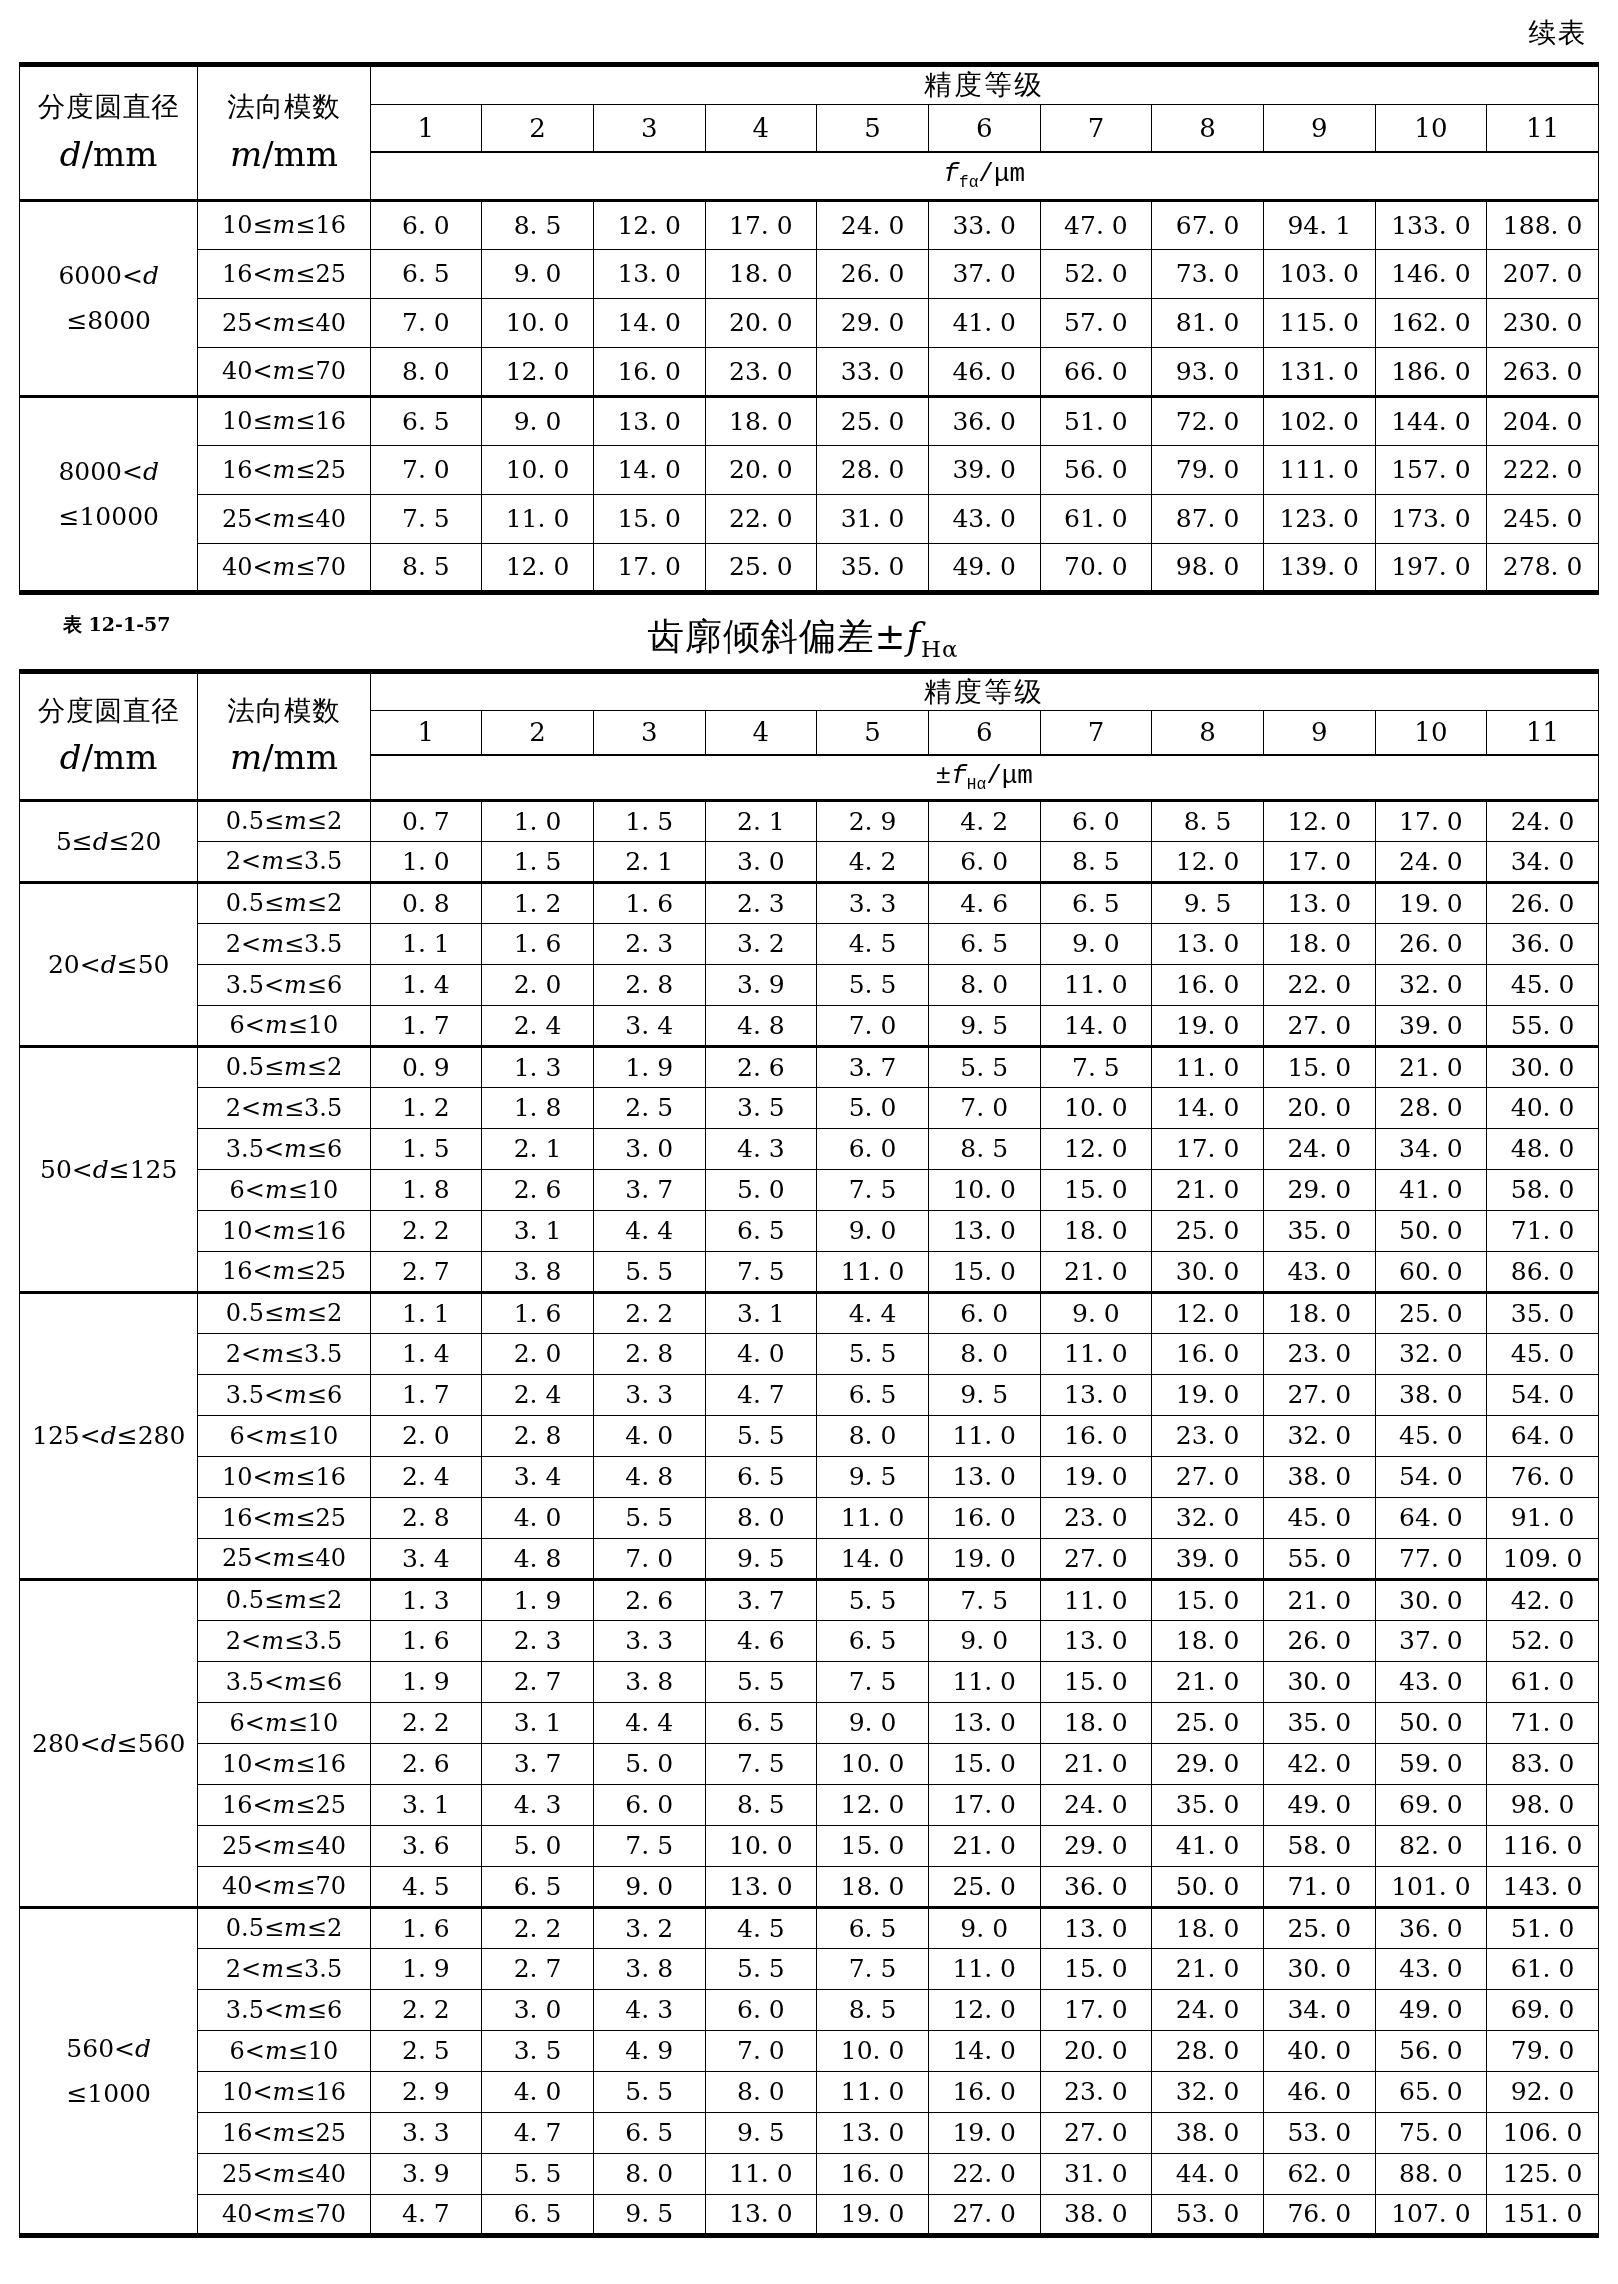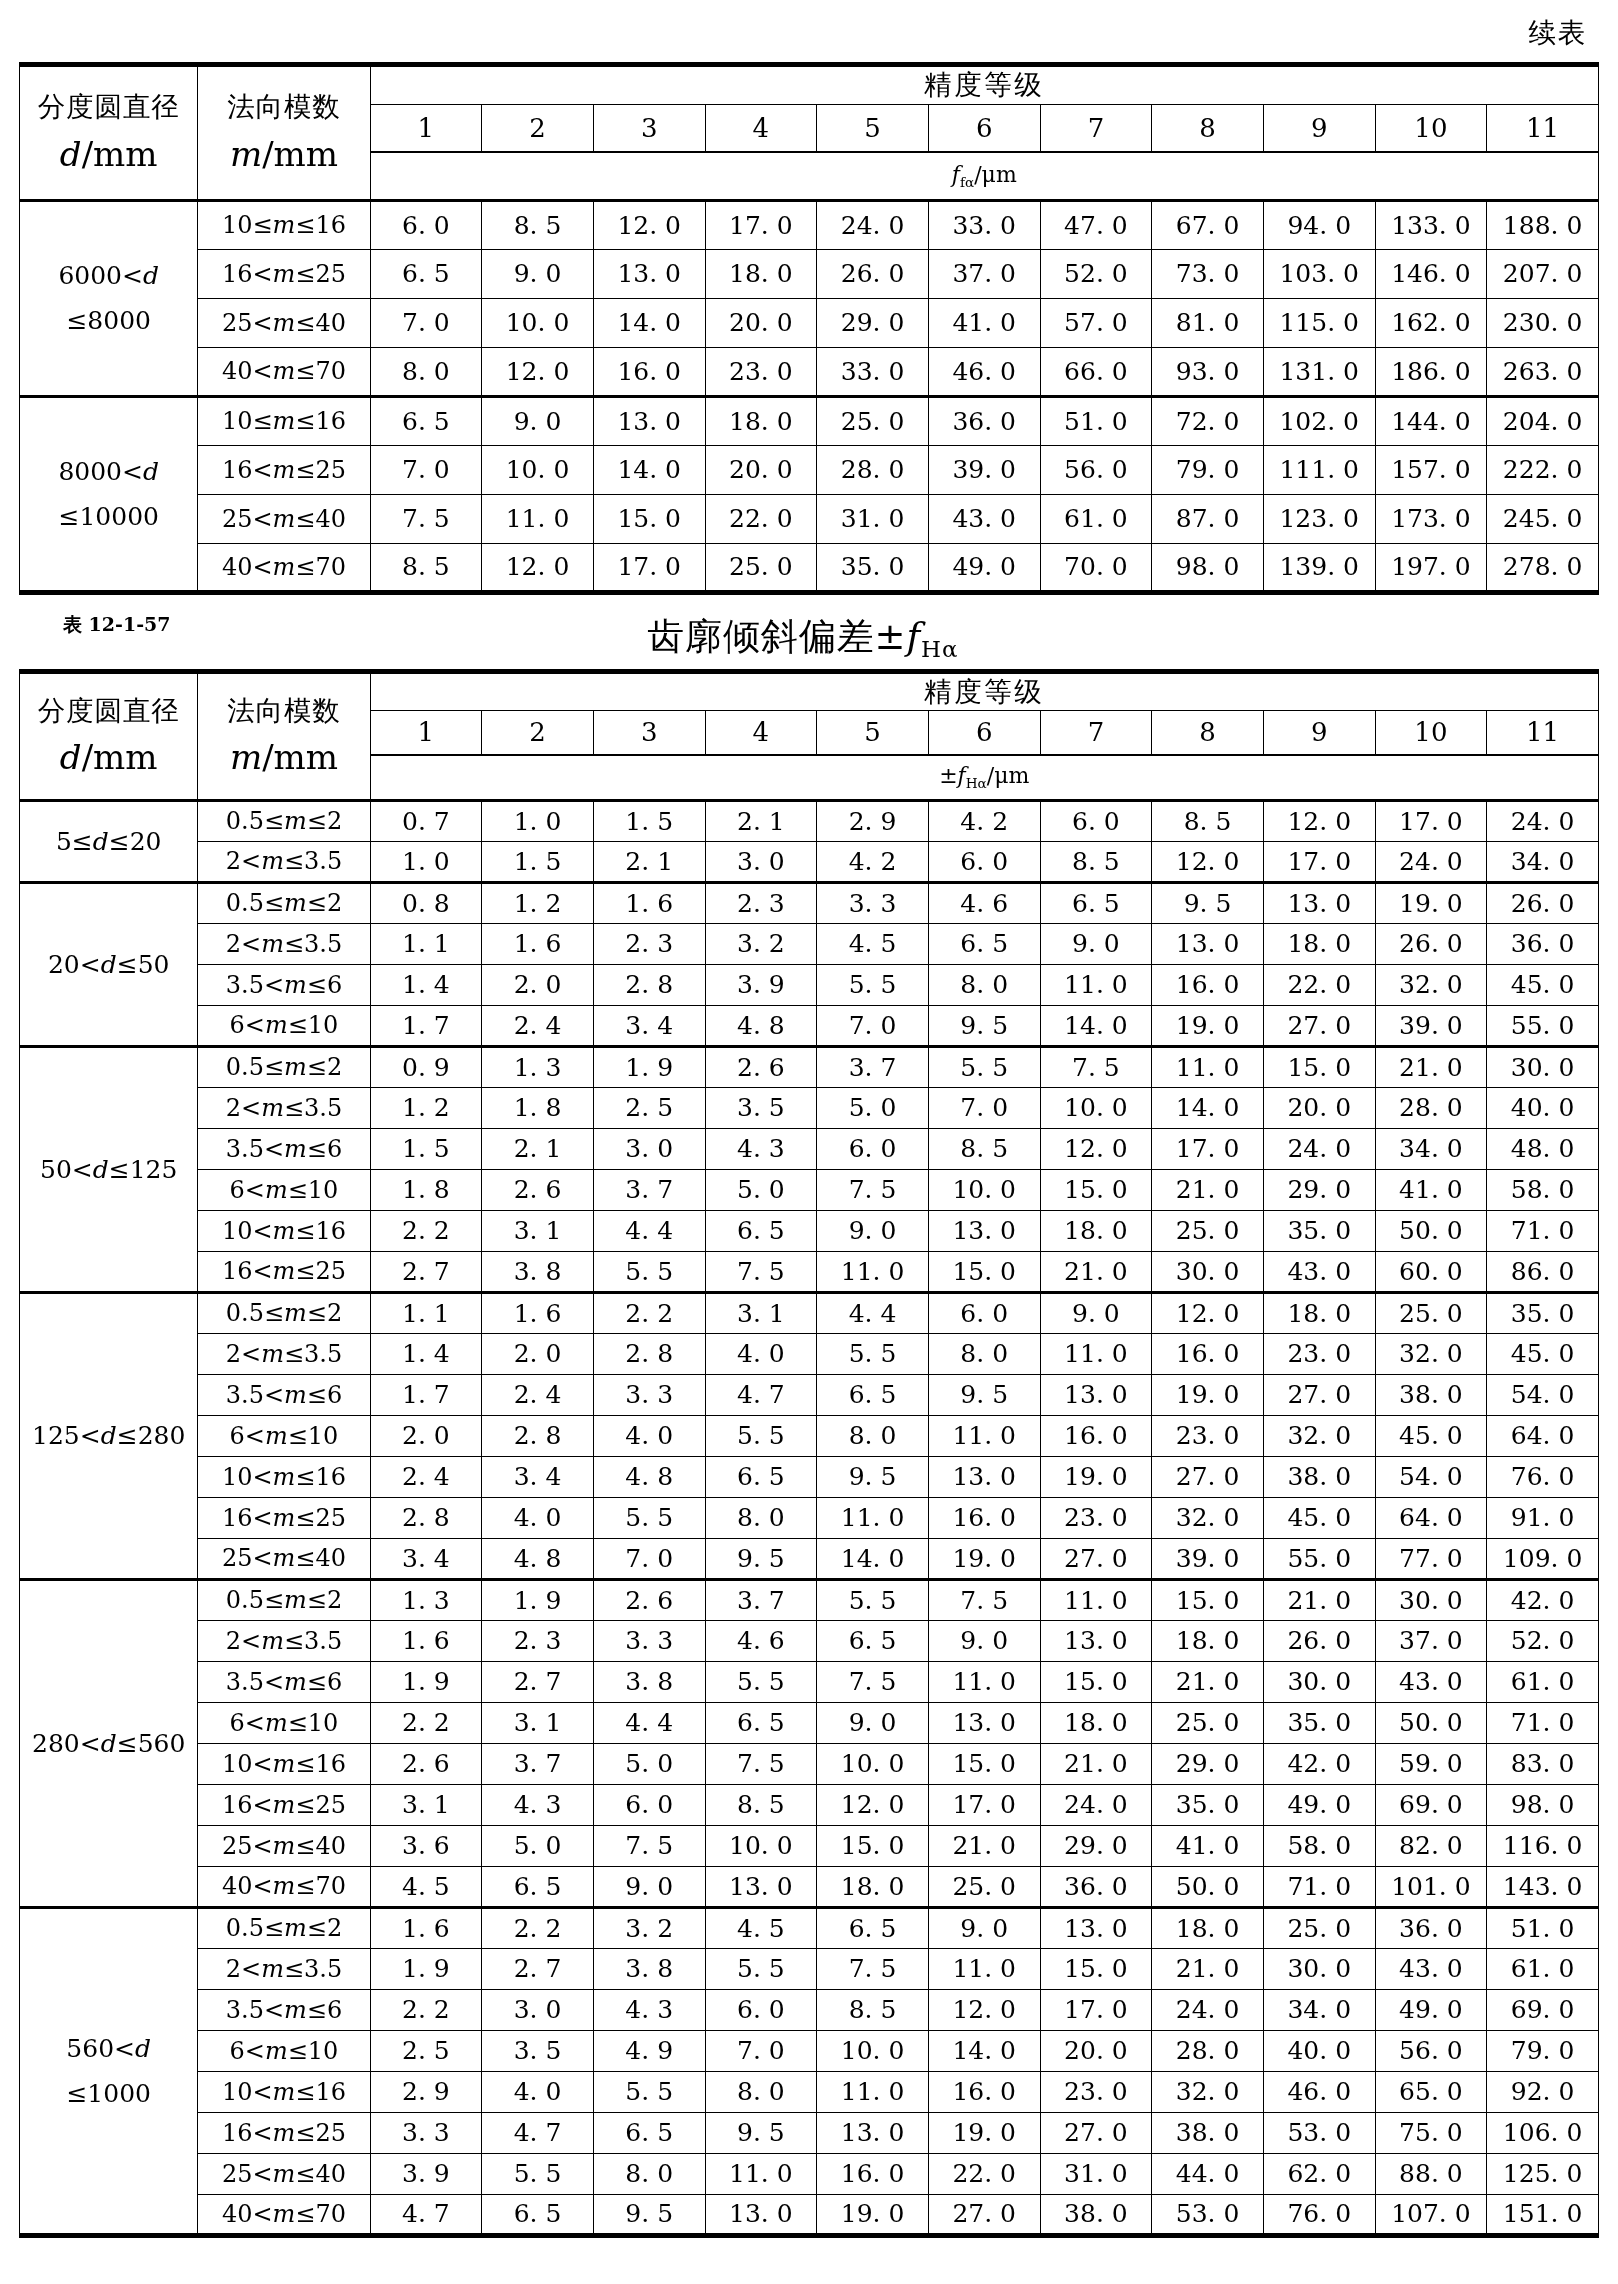--- a/index.html
+++ b/index.html
@@ -15,21 +15,21 @@
     border-top:5.2px solid #000; border-bottom:5.2px solid #000;
   }
   table.tbl td{
     border:1.7px solid #000; text-align:center; vertical-align:middle;
     padding:0; overflow:hidden; white-space:nowrap;
   }
   td.dcol{border-left:none;}
   td.lastc{border-right:none;}
   td.grade-label{border-right:none;border-bottom:1.7px solid #000;font-size:27.5px;letter-spacing:2.6px;margin-top:43px;}
   tr.hr2 td{border-bottom:2.6px solid #000;font-size:26px;}
-  td.unit{border-bottom:3.4px solid #000;border-right:none;font-size:22px;}
+  td.unit{border-bottom:3.4px solid #000;border-right:none;font-size:26px;font-family:Liberation Mono, monospace;}
   td.hcell{border-bottom:3.4px solid #000;font-size:27.5px;line-height:1.55;letter-spacing:0.9px;}
   .varline{font-size:34px;letter-spacing:0;}
   tr.grp-first td{border-top:3.4px solid #000;}
   td.dcell{border-left:none;font-size:25px;line-height:1.8;}
   td.mcell{font-size:24px;}
   td.val{font-size:25px;}
   sub{font-size:0.62em;}
   i{font-style:italic;}
   
   .t1 tr{height:49px;} .t1 tr.hr1{height:40px;} .t1 tr.hr2{height:48px;} .t1 tr.hr3{height:48px;}
@@ -77,21 +77,21 @@
           <td class="dcell" rowspan="4">6000&lt;<i>d</i><br>≤8000</td>
           <td class="mcell">10≤<i>m</i>≤16</td>
           <td class="val">6. 0</td>
           <td class="val">8. 5</td>
           <td class="val">12. 0</td>
           <td class="val">17. 0</td>
           <td class="val">24. 0</td>
           <td class="val">33. 0</td>
           <td class="val">47. 0</td>
           <td class="val">67. 0</td>
-          <td class="val">94. 0</td>
+          <td class="val">94. 1</td>
           <td class="val">133. 0</td>
           <td class="val lastc">188. 0</td>
         </tr>
         <tr class="">
           <td class="mcell">16&lt;<i>m</i>≤25</td>
           <td class="val">6. 5</td>
           <td class="val">9. 0</td>
           <td class="val">13. 0</td>
           <td class="val">18. 0</td>
           <td class="val">26. 0</td>

